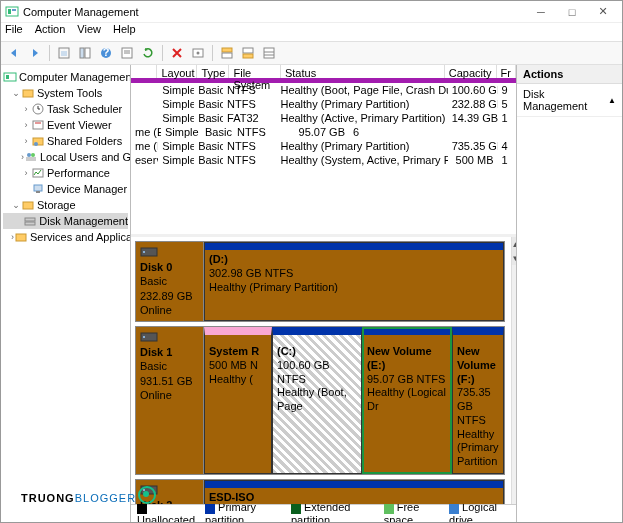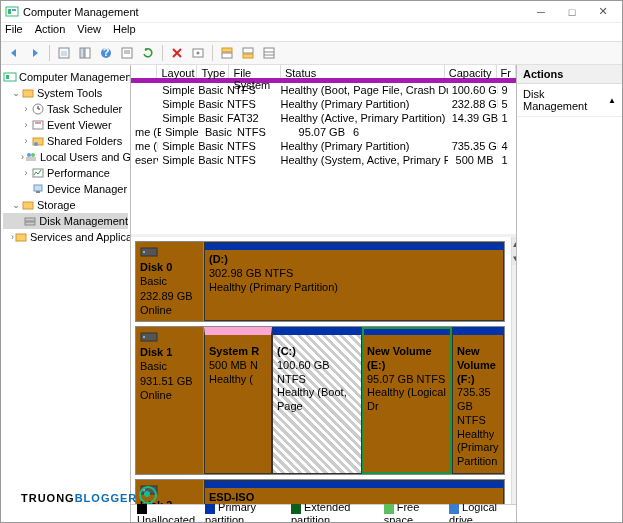--- a/index.html
+++ b/index.html
@@ -42,21 +42,21 @@
 .hatched{background:repeating-linear-gradient(45deg,#ccc,#ccc 3px,#fff 3px,#fff 6px)}
 .legend{height:18px;display:flex;align-items:center;gap:10px;padding:0 6px;border-top:1px solid #ccc;font-size:10px}
 .legsw{width:10px;height:10px;display:inline-block;margin-right:3px;vertical-align:middle}
 .actions{width:106px;border-left:1px solid #bbb;background:#fff}
 .actions-header{background:#f0f0f0;padding:3px 6px;font-weight:600;border-bottom:1px solid #ddd}
 .actions-section{padding:4px 6px;border-bottom:1px solid #eee;display:flex;align-items:center;justify-content:space-between}
 .actions-item{padding:4px 14px}
 .scrollbar{width:14px;background:#f0f0f0;border-left:1px solid #ddd}
 .scrollbtn{height:14px;background:#e8e8e8;display:flex;align-items:center;justify-content:center;font-size:8px;color:#555}
 .watermark{position:absolute;left:20px;bottom:18px;font-size:19px;font-weight:900;letter-spacing:1px;color:#0b6db8;z-index:50;display:flex;align-items:flex-end}
-.watermark span.thin{font-weight:700;color:#0b6db8}
+.watermark span.thin{font-weight:400;color:#0b6db8}
 .watermark .circ{width:18px;height:18px;border:2px solid #14c08a;border-radius:50%;margin-left:2px;position:relative}
 .watermark .circ::after{content:"";position:absolute;left:3px;top:3px;width:6px;height:6px;border-radius:50%;background:#14c08a}
 svg{display:block}
 </style>
 </head>
 <body>
 
 <div class="titlebar">
   <span class="icon">
       <svg width="14" height="14">

